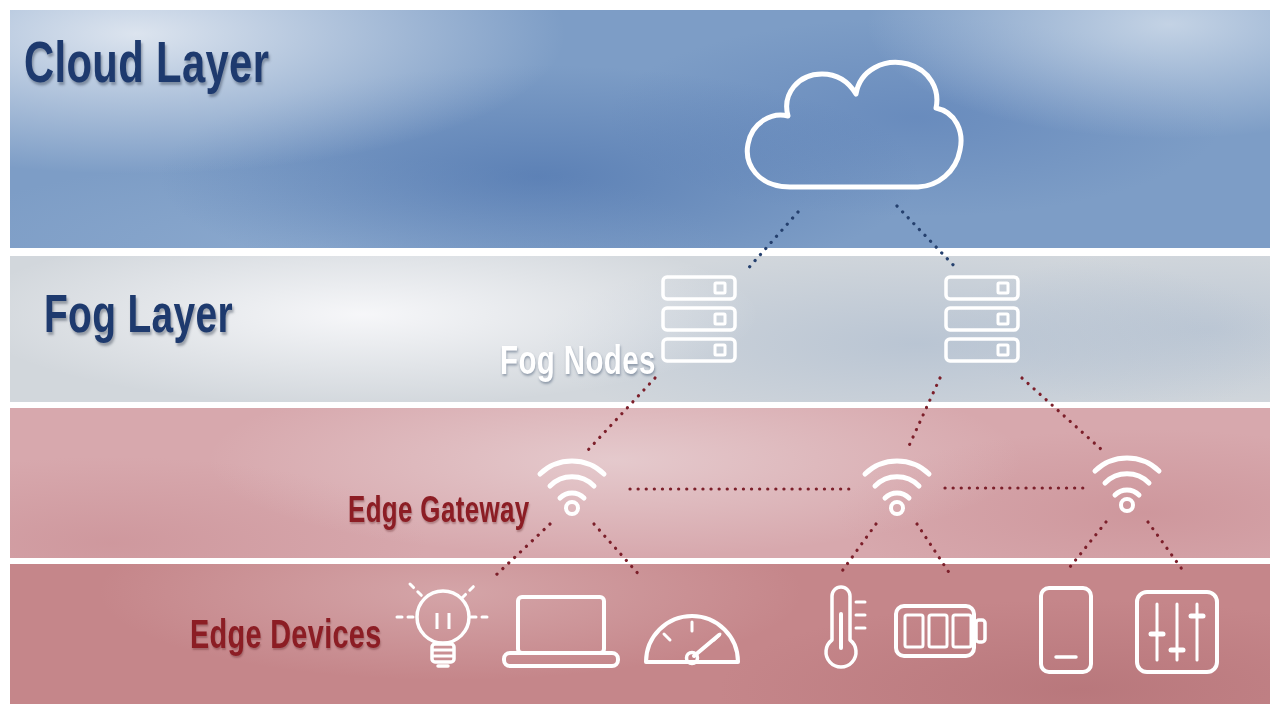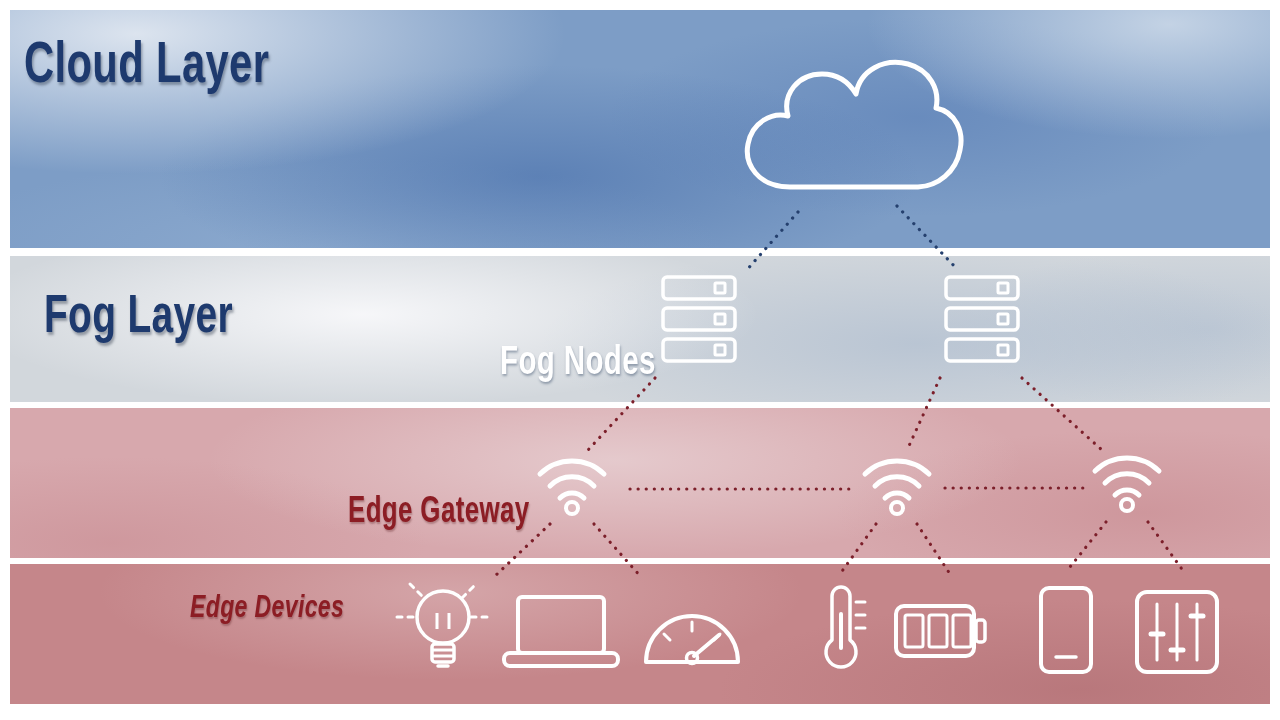--- a/index.html
+++ b/index.html
@@ -48,21 +48,21 @@
   .title-red  { color:#8c1d24; text-shadow:2px 3px 3px rgba(80,15,20,.35); }
   .lbl-white  { color:#ffffff; text-shadow:1px 2px 3px rgba(50,70,100,.45); }
   .lbl-red    { color:#8c1d24; text-shadow:1px 2px 2px rgba(80,15,20,.3); }
 
   .cloud-title  { left:24px;  top:28px;  font-size:58px;text-align:right; }
   .fog-title    { left:24px;  top:282px; font-size:54px;margin-left:20px; }
   .edge-title   { left:24px;  top:423px; font-size:62px; }
   .cloud-dc     { left:958px; top:188px; font-size:32px; }
   .fog-nodes    { left:500px; top:337px; font-size:41px; }
   .edge-gw      { left:340px; top:489px; font-size:36px;margin-left:8px; }
-  .edge-dev     { left:190px; top:588px; font-size:32px;font-style:italic; }
+  .edge-dev     { left:190px; top:612px; font-size:40px; }
 
   .overlay { position:absolute; left:0; top:0; width:1280px; height:720px; }
   .icon-stroke { fill:none; stroke:#ffffff; }
   .dots-navy { fill:none; stroke:#25406e; stroke-width:3.2; stroke-dasharray:0.1 8; stroke-linecap:round; }
   .dots-red  { fill:none; stroke:#7c1f2a; stroke-width:3.2; stroke-dasharray:0.1 8; stroke-linecap:round; }
 </style>
 </head>
 <body>
 
 <div class="canvas">

